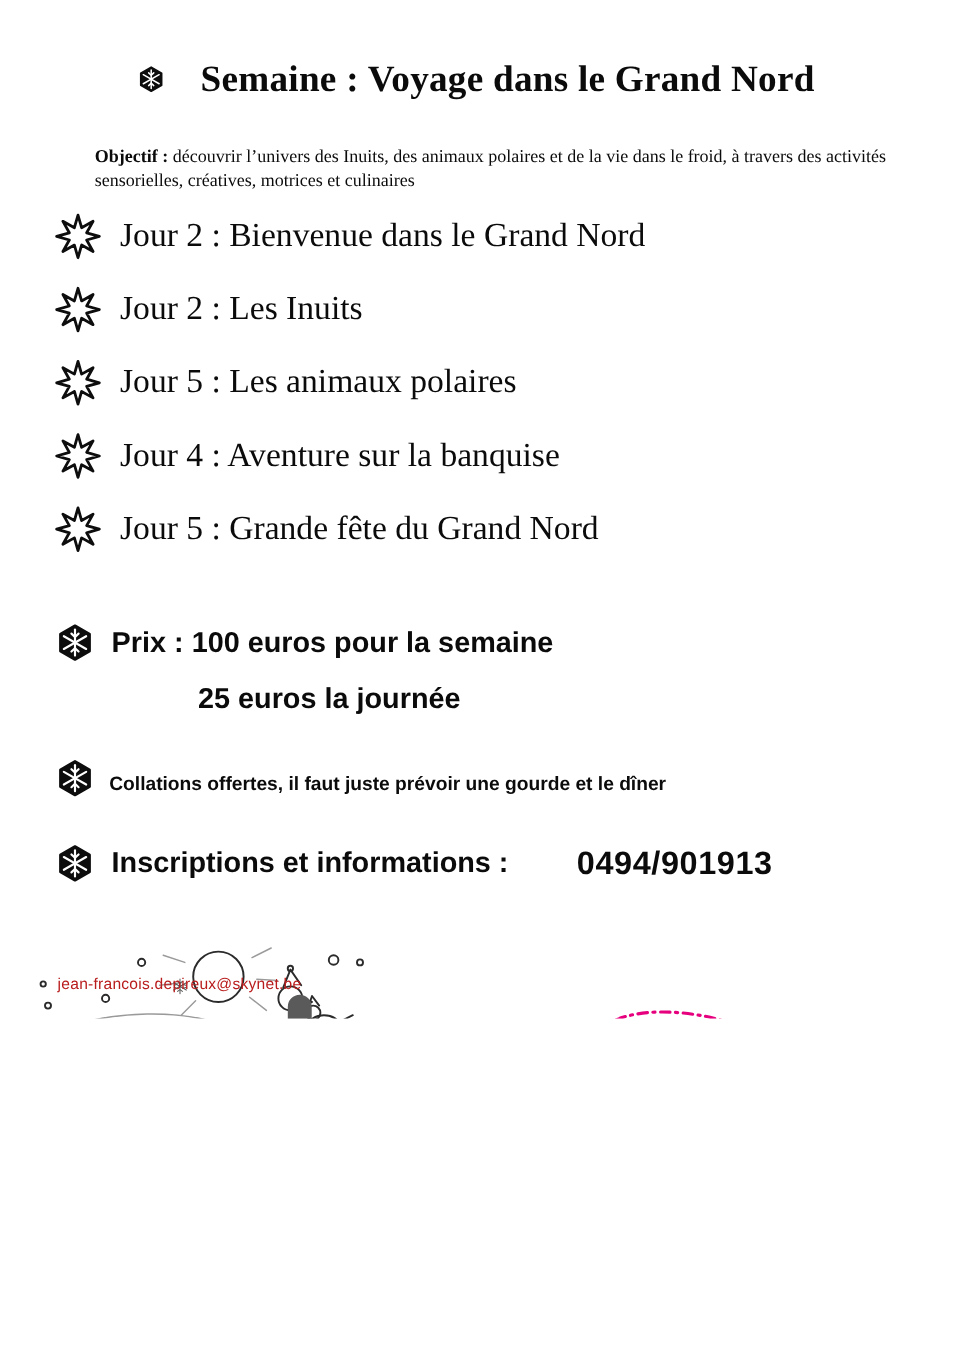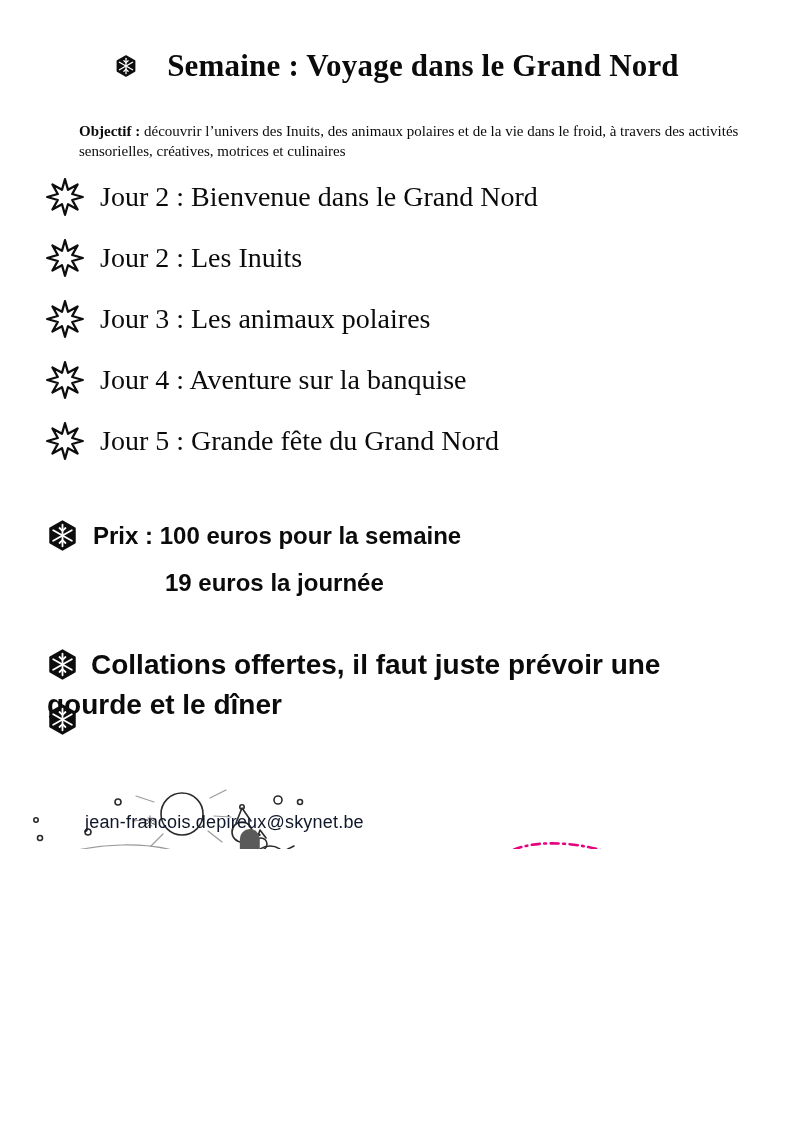--- a/index.html
+++ b/index.html
@@ -32,35 +32,35 @@
     position:absolute;left:47px;
     display:flex;align-items:center;gap:15px;
     font-family:"Liberation Sans",sans-serif;font-weight:bold;font-size:24px;
   }
   .bullet-snowflake{width:31px;height:31px;flex:0 0 auto;}
   .line-prix{top:520px;text-align:right;}
   .line-prix2{top:569px;left:165px;font-family:"Liberation Sans",sans-serif;
     font-weight:bold;font-size:24px;position:absolute;}
   .line-collations{
     position:absolute;top:617px;left:47px;width:712px;
-    font-family:"Liberation Sans",sans-serif;font-weight:bold;font-size:28px;
+    font-family:"Liberation Sans",sans-serif;font-weight:bold;font-size:16px;
     line-height:40px;
   }
   .line-collations .bullet-snowflake{
     display:inline-block;vertical-align:-6px;margin-right:13px;
   }
   .line-inscriptions{top:704px;}
   .phone{font-size:27px;margin-left:42px;letter-spacing:.5px;}
   
   .bear-figure{position:absolute;left:30px;top:762px;width:316px;height:290px;}
   .bear-figure svg{display:block;width:100%;height:100%;}
   .email-overlay{
     position:absolute;left:48px;top:812px;
-    font-family:"Liberation Sans",sans-serif;font-size:18px;color:#0f172a;
-    letter-spacing:.2px;z-index:3;margin-left:37px;
+    font-family:"Liberation Sans",sans-serif;font-size:13px;color:#b91c1c;
+    letter-spacing:.2px;z-index:3;
   }
   
   .logo{position:absolute;left:362px;top:832px;width:318px;height:190px;}
   .logo-squiggle{position:absolute;inset:0;z-index:1;}
   .logo-text{
     position:absolute;left:6px;top:56px;z-index:2;
     font-family:"Liberation Sans",sans-serif;font-weight:bold;
     width:208px;
   }
   .logo-les{font-size:20px;font-weight:bold;margin:0 0 -7px 3px;}
@@ -122,21 +122,21 @@
     <div class="day-item">
       <svg class="day-star">
           <use href="#icon-star-outline"></use>
         </svg>
       <span class="day-label">Jour 2 : Les Inuits</span>
     </div>
     <div class="day-item">
       <svg class="day-star">
           <use href="#icon-star-outline"></use>
         </svg>
-      <span class="day-label">Jour 3 : Les animaux polaires</span>
+      <span class="day-label">Jour 5 : Les animaux polaires</span>
     </div>
     <div class="day-item">
       <svg class="day-star">
           <use href="#icon-star-outline"></use>
         </svg>
       <span class="day-label">Jour 4 : Aventure sur la banquise</span>
     </div>
     <div class="day-item">
       <svg class="day-star">
           <use href="#icon-star-outline"></use>
@@ -144,30 +144,32 @@
       <span class="day-label">Jour 5 : Grande fête du Grand Nord</span>
     </div>
   </div>
 
   <div class="info-line line-prix">
     <svg class="bullet-snowflake">
         <use href="#icon-snowflake-filled"></use>
       </svg>
     <span>Prix : 100 euros pour la semaine</span>
   </div>
-  <div class="line-prix2">19 euros la journée</div>
+  <div class="line-prix2">25 euros la journée</div>
 
   <p class="line-collations"><svg class="bullet-snowflake">
         <use href="#icon-snowflake-filled"></use>
       </svg><span>Collations offertes, il faut juste prévoir une gourde et le dîner</span></p>
 
   <div class="info-line line-inscriptions">
     <svg class="bullet-snowflake">
         <use href="#icon-snowflake-filled"></use>
       </svg>
+    <span>Inscriptions et informations :</span>
+    <span class="phone">0494/901913</span>
   </div>
 
   <div class="email-overlay">jean-francois.depireux@skynet.be</div>
 
   <div class="bear-figure">
     <svg viewBox="0 0 316 290">
 
       <path class="lt" d="M0,104 C60,76 130,78 170,98 C220,122 270,96 316,106"></path>
 
       <circle class="ln" cx="152" cy="52" r="21"></circle>

